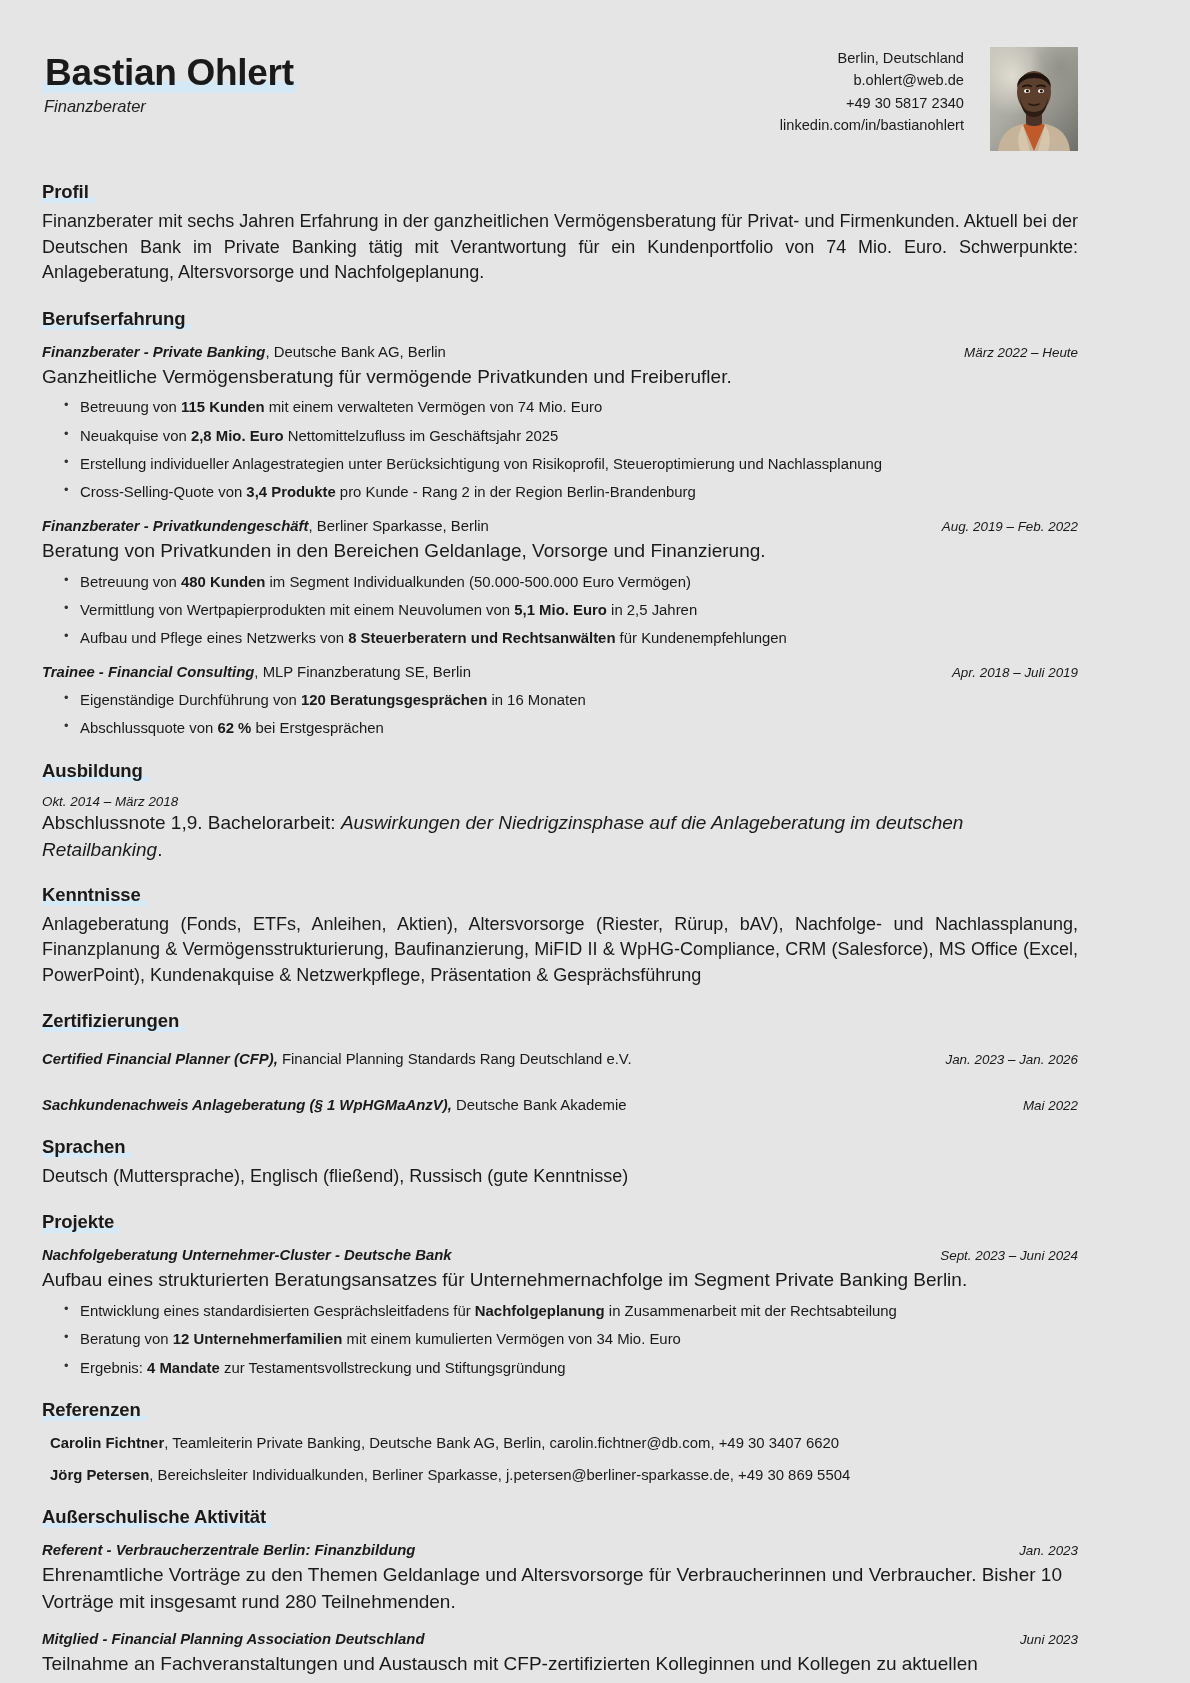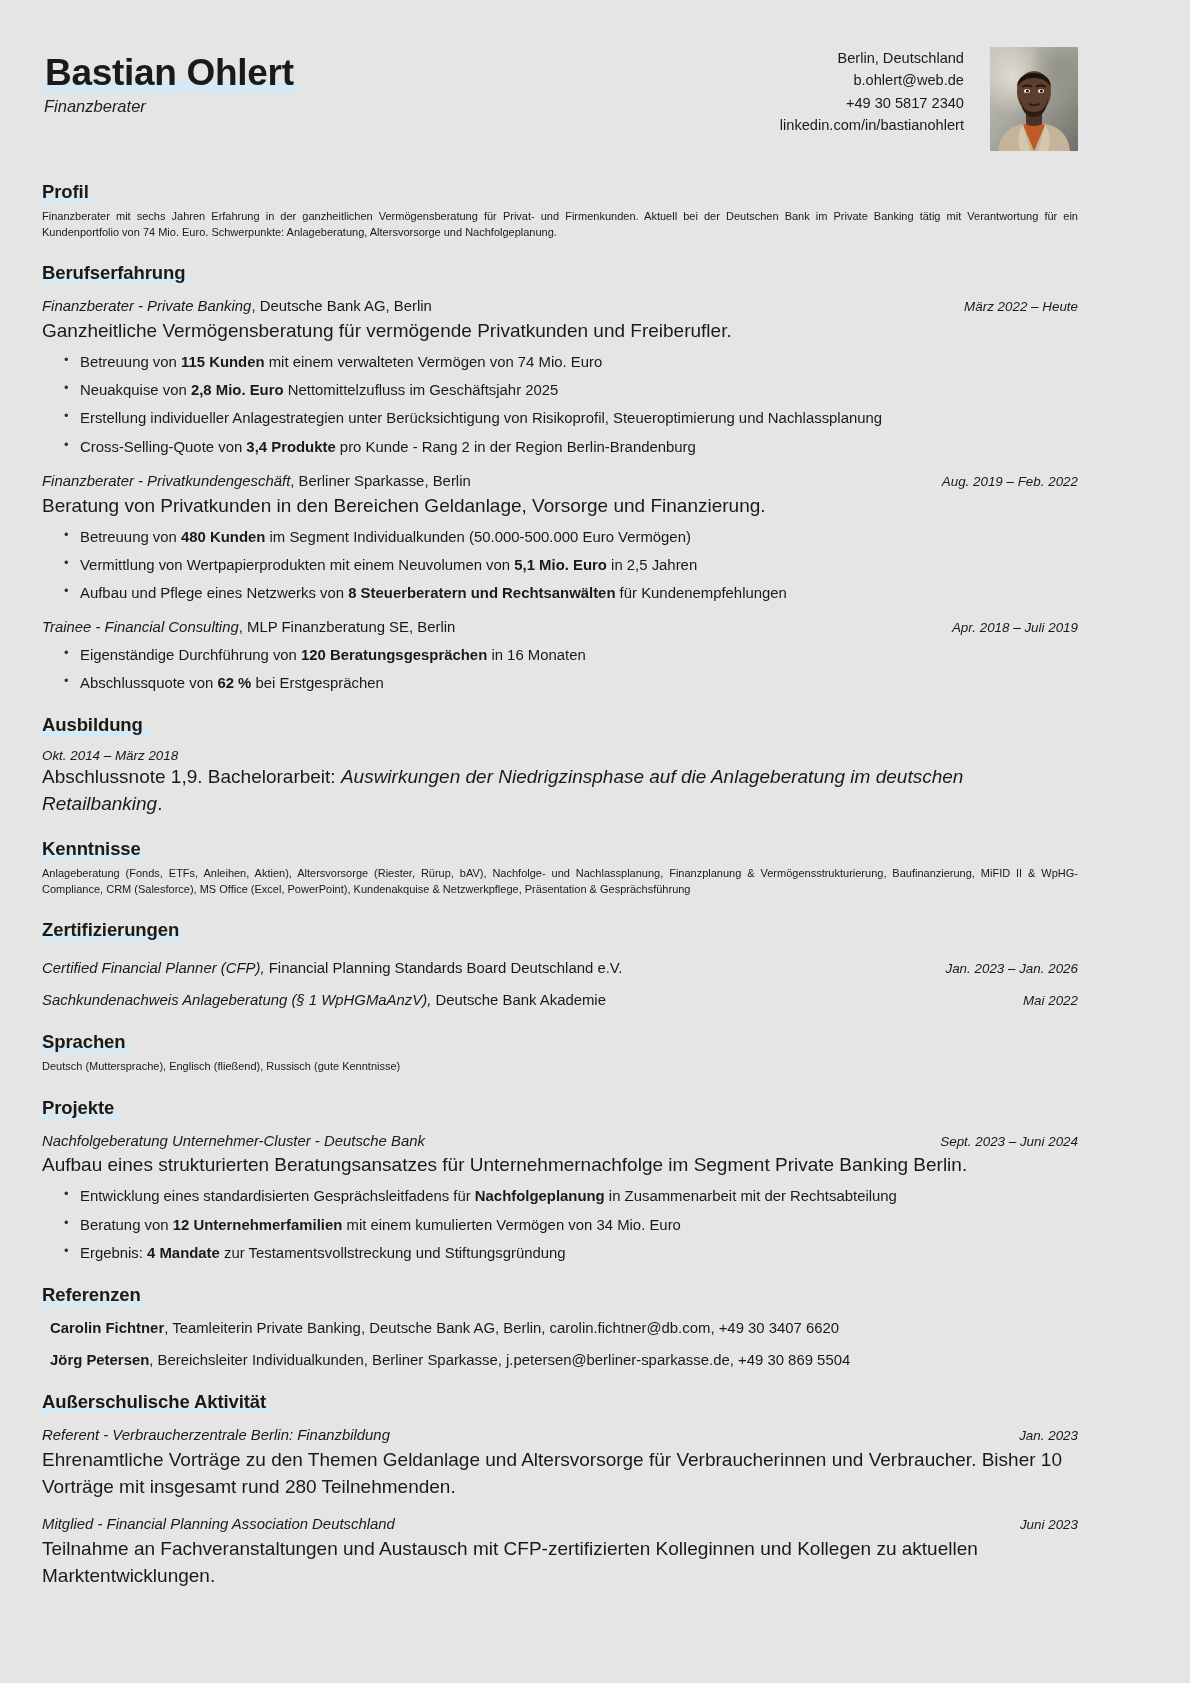--- a/index.html
+++ b/index.html
@@ -83,21 +83,21 @@
     margin: 20px 0 6px 0;
     display: inline-block;
     background: linear-gradient(to top, #d5e9f6 0%, #d5e9f6 26%, rgba(213,233,246,0) 26%);
     padding-right: 6px;
     letter-spacing: -0.1px;
   }
   .section-title.first { margin-top: 12px; }
   .section-block { margin: 0; }
 
   p.body-text {
-    font-size: 11px;
+    font-size: 18px;
     line-height: 1.42;
     margin: 0 0 2px 0;
     text-align: justify;
     text-justify: inter-word;
     hyphens: auto;
   }
   p.body-text.nojust { text-align: left; }
 
   .entry { margin-top: 13px; }
   .entry:first-of-type { margin-top: 6px; }
@@ -105,21 +105,21 @@
     display: flex;
     justify-content: space-between;
     align-items: baseline;
     gap: 20px;
   }
   .entry-title {
     font-size: 14.9px;
     line-height: 1.4;
   }
   .entry-title .strong-it {
-    font-weight: 400;
+    font-weight: 700;
     font-style: italic;
   }
   .entry-date {
     font-size: 13.4px;
     font-style: italic;
     white-space: nowrap;
     color: #1a1a1a;
     flex: 0 0 auto;
   }
   .entry-sub {
@@ -286,25 +286,25 @@
   <div class="section-block">
     <div class="section-title">Kenntnisse</div>
     <p class="body-text">Anlageberatung (Fonds, ETFs, Anleihen, Aktien), Altersvorsorge (Riester, Rürup, bAV), Nachfolge- und Nachlassplanung, Finanzplanung &amp; Vermögensstrukturierung, Baufinanzierung, MiFID II &amp; WpHG-Compliance, CRM (Salesforce), MS Office (Excel, PowerPoint), Kundenakquise &amp; Netzwerkpflege, Präsentation &amp; Gesprächsführung</p>
   </div>
 
   <div class="section-block">
     <div class="section-title">Zertifizierungen</div>
     <div id="cert-list">
         <div class="entry" style="margin-top:11px">
           <div class="entry-head">
-            <div class="entry-title"><span class="strong-it">Certified Financial Planner (CFP),</span><span> Financial Planning Standards Board Deutschland e.V.</span></div>
+            <div class="entry-title"><span class="strong-it">Certified Financial Planner (CFP),</span><span> Financial Planning Standards Rang Deutschland e.V.</span></div>
             <div class="entry-date">Jan. 2023 – Jan. 2026</div>
           </div>
         </div>
-        <div class="entry" style="margin-top:11px">
+        <div class="entry" style="margin-top:25px">
           <div class="entry-head">
             <div class="entry-title"><span class="strong-it">Sachkundenachweis Anlageberatung (§ 1 WpHGMaAnzV),</span><span> Deutsche Bank Akademie</span></div>
             <div class="entry-date">Mai 2022</div>
           </div>
         </div>
       </div>
   </div>
 
   <div class="section-block">
     <div class="section-title">Sprachen</div>

